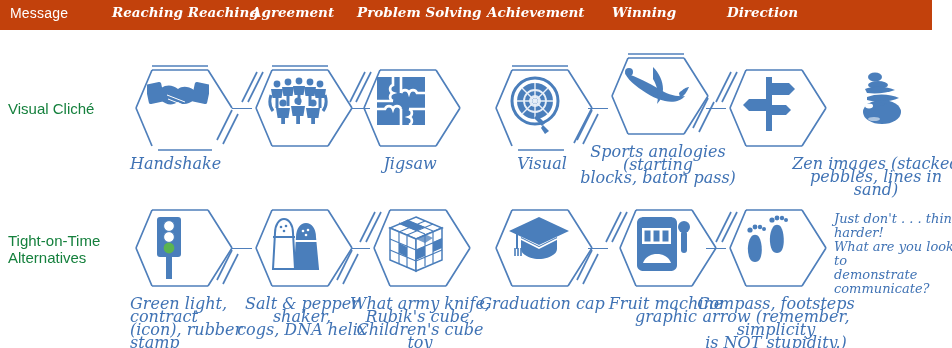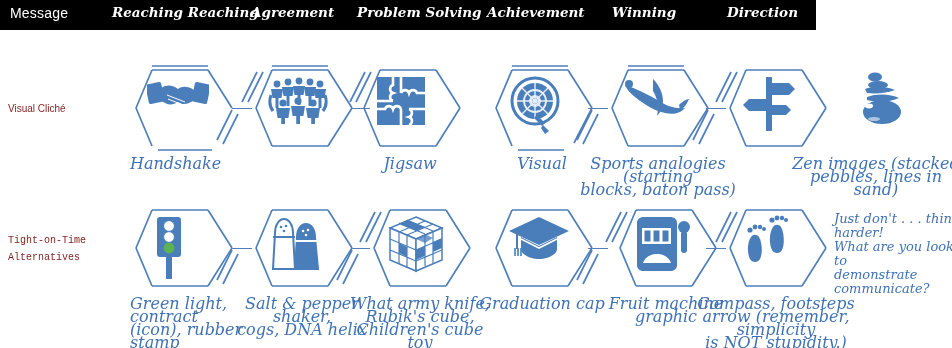--- a/index.html
+++ b/index.html
@@ -1,29 +1,29 @@
 <!DOCTYPE html>
 <html><head>
 <meta charset="utf-8">
 <style>
   html,body{margin:0;padding:0;}
   body{width:952px;height:348px;background:#ffffff;
        font-family:"Liberation Sans",sans-serif;overflow:hidden;position:relative;}
 
   
-  #header{position:absolute;left:0;top:0;width:816px;height:30px;background:#000000;}
+  #header{position:absolute;left:0;top:0;width:932px;height:30px;background:#c2410c;}
   #header .h-msg{position:absolute;left:10px;top:5px;font-size:14px;color:#ffffff;
       letter-spacing:.2px;}
   #header .h-item{position:absolute;top:4px;font-size:13.5px;color:#ffffff;
       font-family:"DejaVu Serif",serif;font-style:italic;font-weight:bold;white-space:nowrap;}
 
   
-  .rowlabel{position:absolute;font-size:10px;color:#7f1d1d;line-height:17px;}
+  .rowlabel{position:absolute;font-size:15px;color:#15803d;line-height:17px;}
   #label-row1{left:8px;top:100px;}
-  #label-row2{left:8px;top:232px;width:96px;font-family:Liberation Mono, monospace;}
+  #label-row2{left:8px;top:232px;width:96px;}
 
   
   .cell{position:absolute;width:120px;}
   .hexwrap{position:relative;width:120px;height:100px;}
   .hexwrap svg{position:absolute;left:0;top:0;}
   .iconbox{position:absolute;left:50%;top:50%;transform:translate(-50%,-50%);
       width:66px;height:66px;display:flex;align-items:center;justify-content:center;}
   .iconbox svg{display:block;}
   .caption{position:absolute;left:-8px;top:99px;width:140px;text-align:center;
       font-family:"DejaVu Serif",serif;font-style:italic;font-size:16px;
@@ -185,21 +185,21 @@
             <path d="M30,40 l8,8 l-3,3 l-8,-8 Z"></path>
             <path d="M36,50 l6,6 l-4,3 l-4,-6 Z"></path>
           </g>
         </g>
       </svg>
     </div>
   </div>
   <div class="caption">Visual</div>
 </div>
 
-<div class="cell" style="left:596px;top:58px">
+<div class="cell" style="left:596px;top:46px">
   <div class="hexwrap">
     <svg width="120" height="100" viewBox="0 0 120 100">
       <g fill="none" stroke="#4f7fbb" stroke-width="1.7">
         <path d="M32,8 L88,8"></path>
         <path d="M16,50 L32,12 M32,12 L88,12 M88,12 L112,50 M112,50 L88,88 M88,88 L32,88 M32,88 L16,50"></path>
         <path d="M97,82 L112,52"></path>
         <path d="M103,86 L118,56"></path>
       </g>
     </svg>
     <div class="iconbox">

